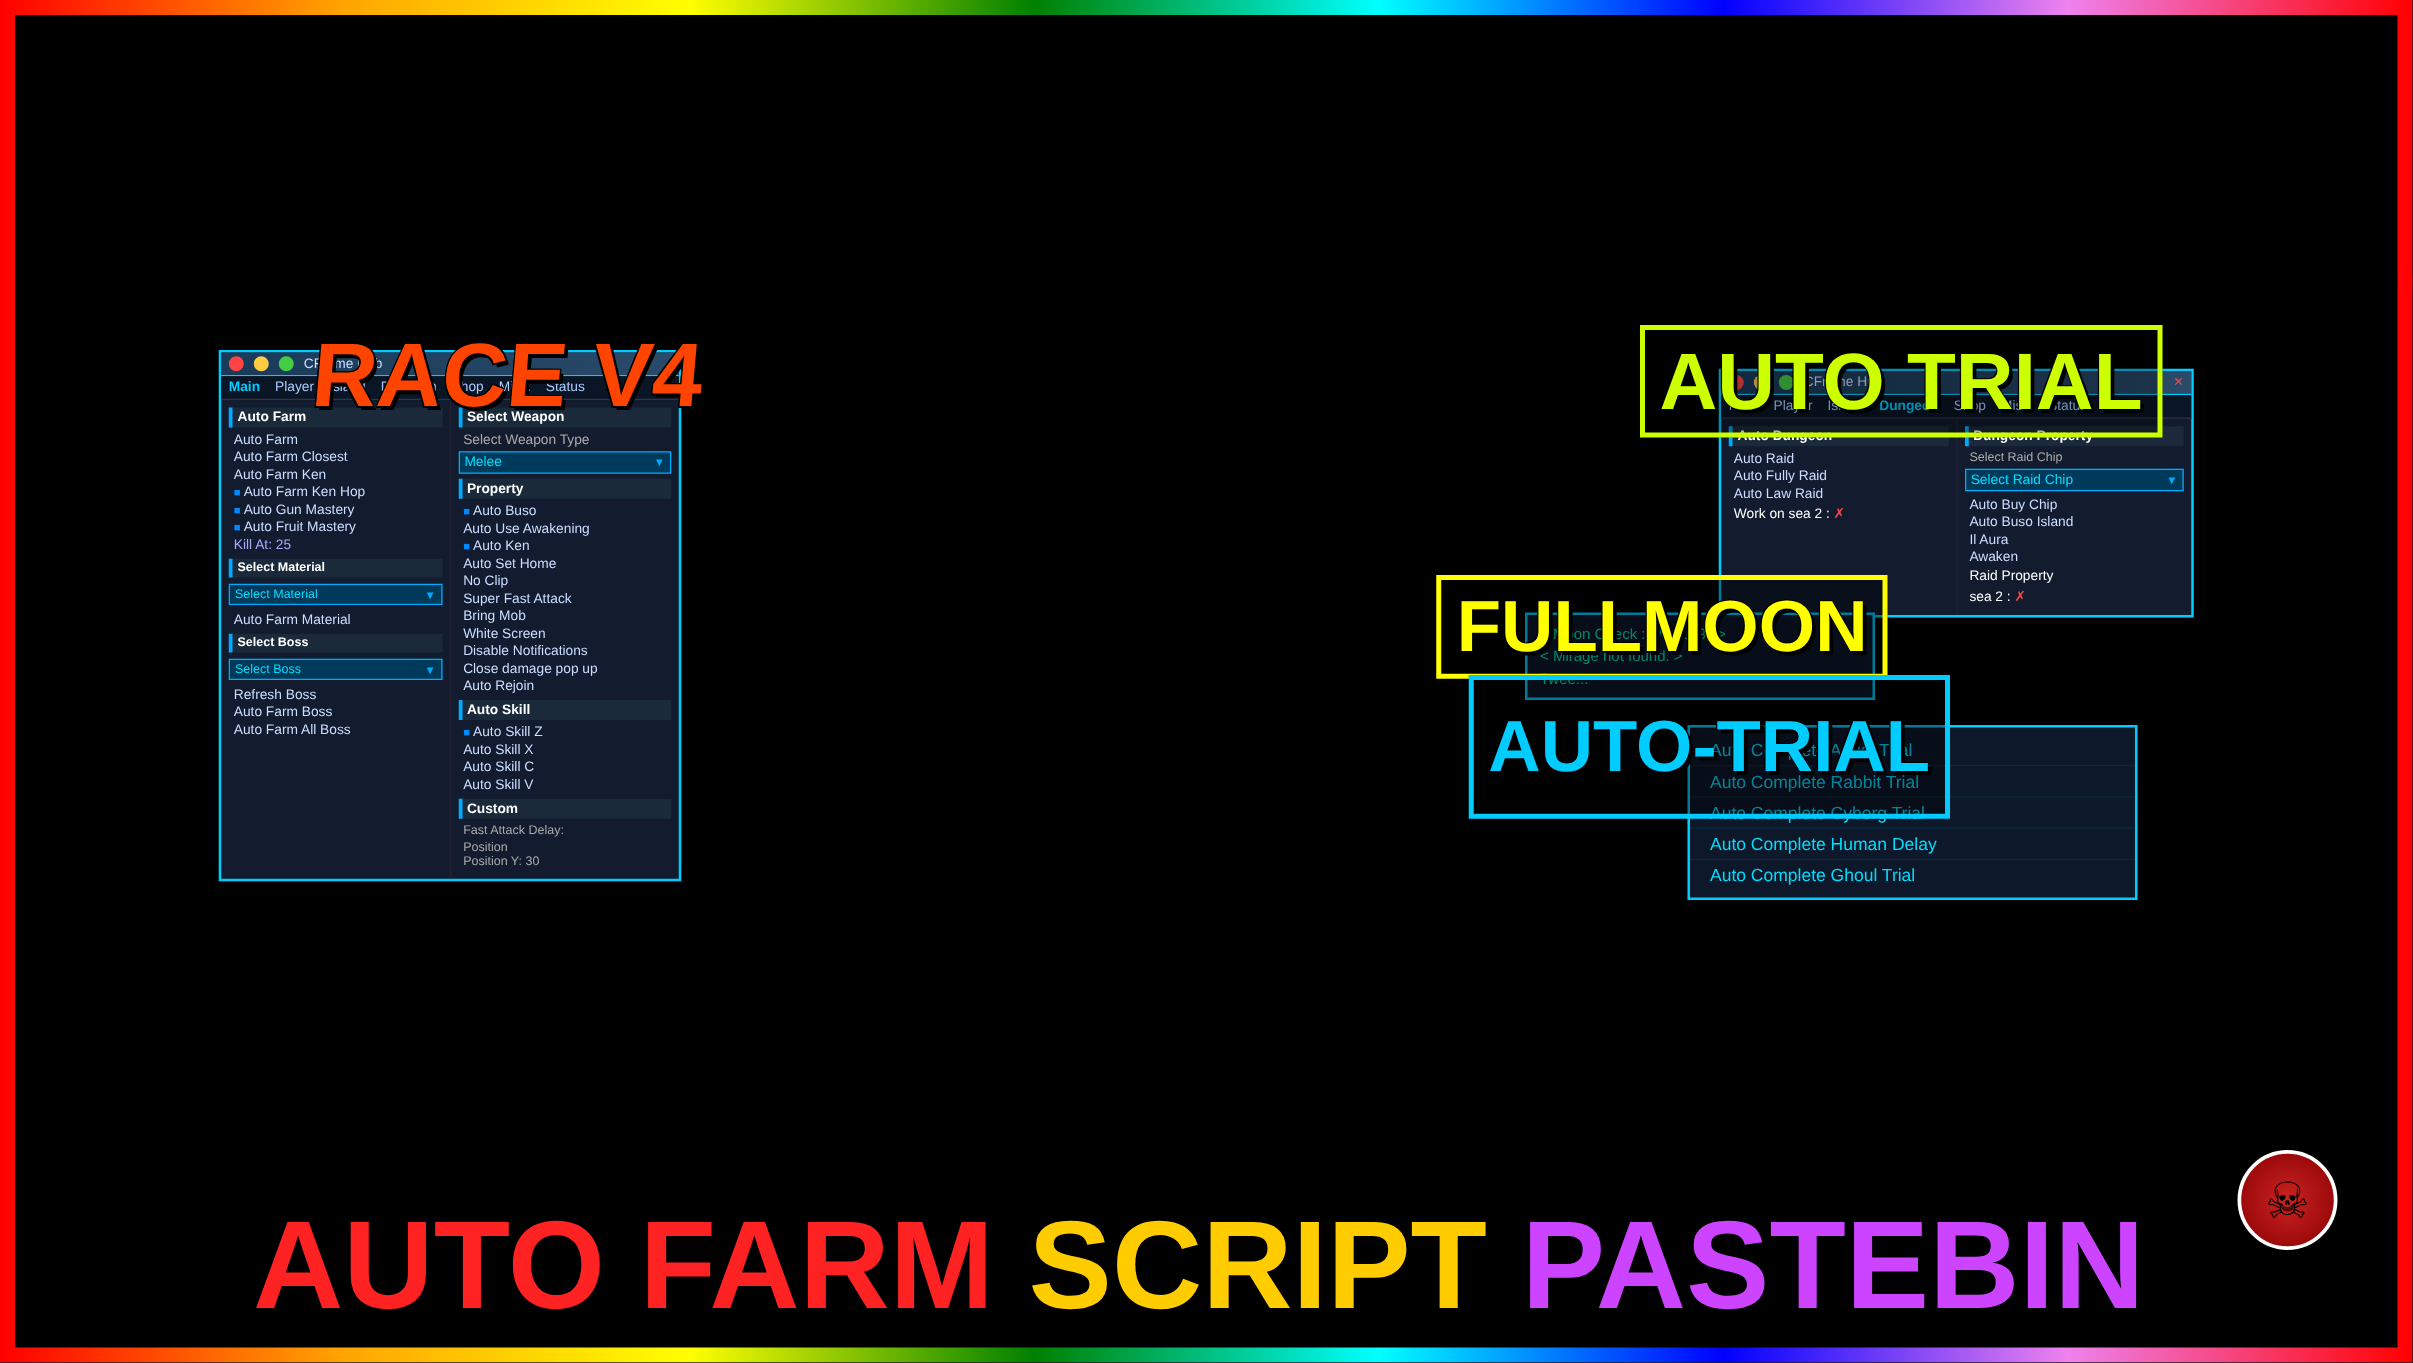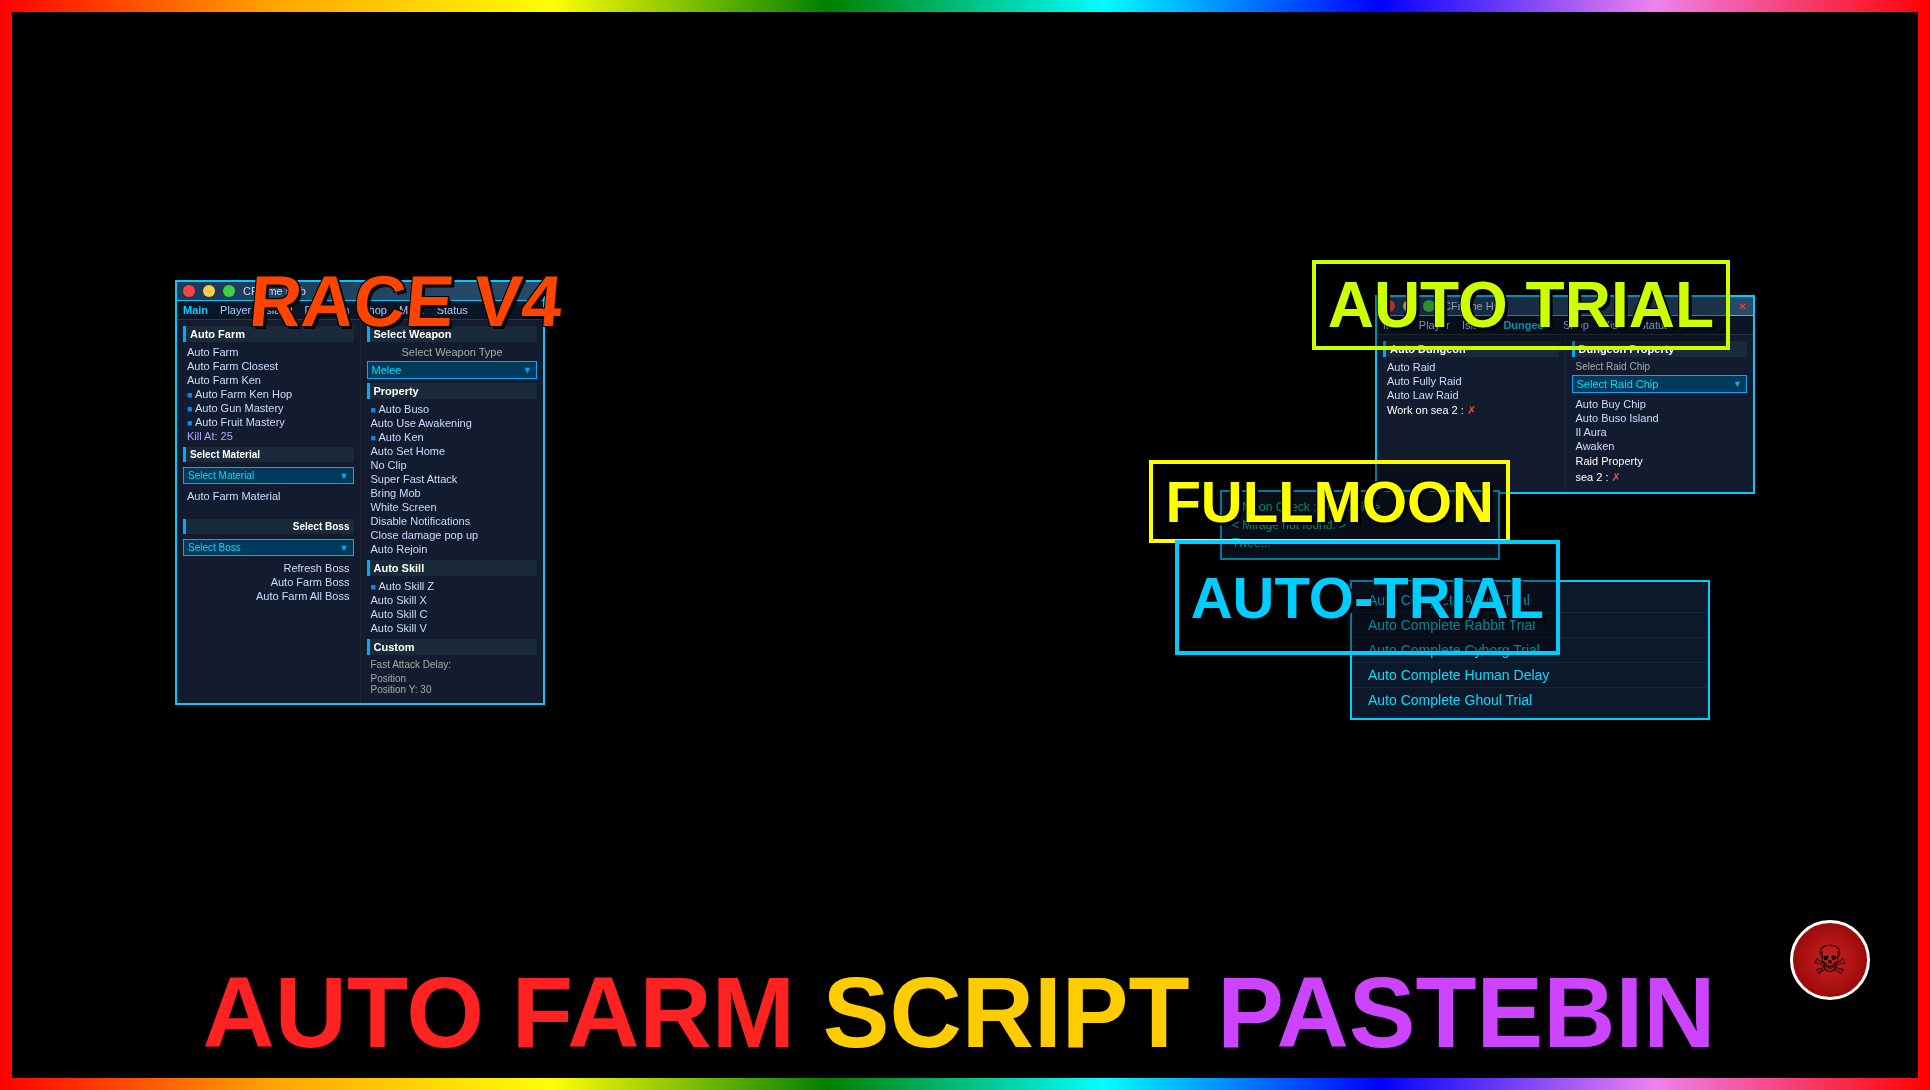--- a/index.html
+++ b/index.html
@@ -541,38 +541,38 @@
         <div class="section-header" style="font-size:10px;margin-bottom:2px;">Select Material</div>
         <div class="panel-select">
           <div class="select-box-highlight" style="width:100%;font-size:10px;">
             <span>Select Material</span>
             <span class="dropdown-arrow">▼</span>
           </div>
         </div>
         <div class="panel-item">Auto Farm Material</div>
       </div>
 
-      <div style="margin-top:16px;text-align:right;">
+      <div style="margin-top:4px;">
         <div class="section-header" style="font-size:10px;">Select Boss</div>
         <div class="panel-select">
           <div class="select-box-highlight" style="width:100%;font-size:10px;">
             <span>Select Boss</span>
             <span class="dropdown-arrow">▼</span>
           </div>
         </div>
         <div class="panel-item">Refresh Boss</div>
         <div class="panel-item">Auto Farm Boss</div>
         <div class="panel-item">Auto Farm All Boss</div>
       </div>
 
     </div>
 
     <div class="panel-col">
       <div class="section-header">Select Weapon</div>
-      <div class="panel-item" style="color:#aaa;margin-left:31px;">Select Weapon Type</div>
+      <div class="panel-item" style="color:#aaa;">Select Weapon Type</div>
       <div class="select-box-highlight" style="margin-bottom:4px;">
         <span>Melee</span>
         <span class="dropdown-arrow">▼</span>
       </div>
 
       <div class="section-header">Property</div>
       <div class="panel-item blue-dot">Auto Buso</div>
       <div class="panel-item">Auto Use Awakening</div>
       <div class="panel-item blue-dot">Auto Ken</div>
       <div class="panel-item">Auto Set Home</div>

